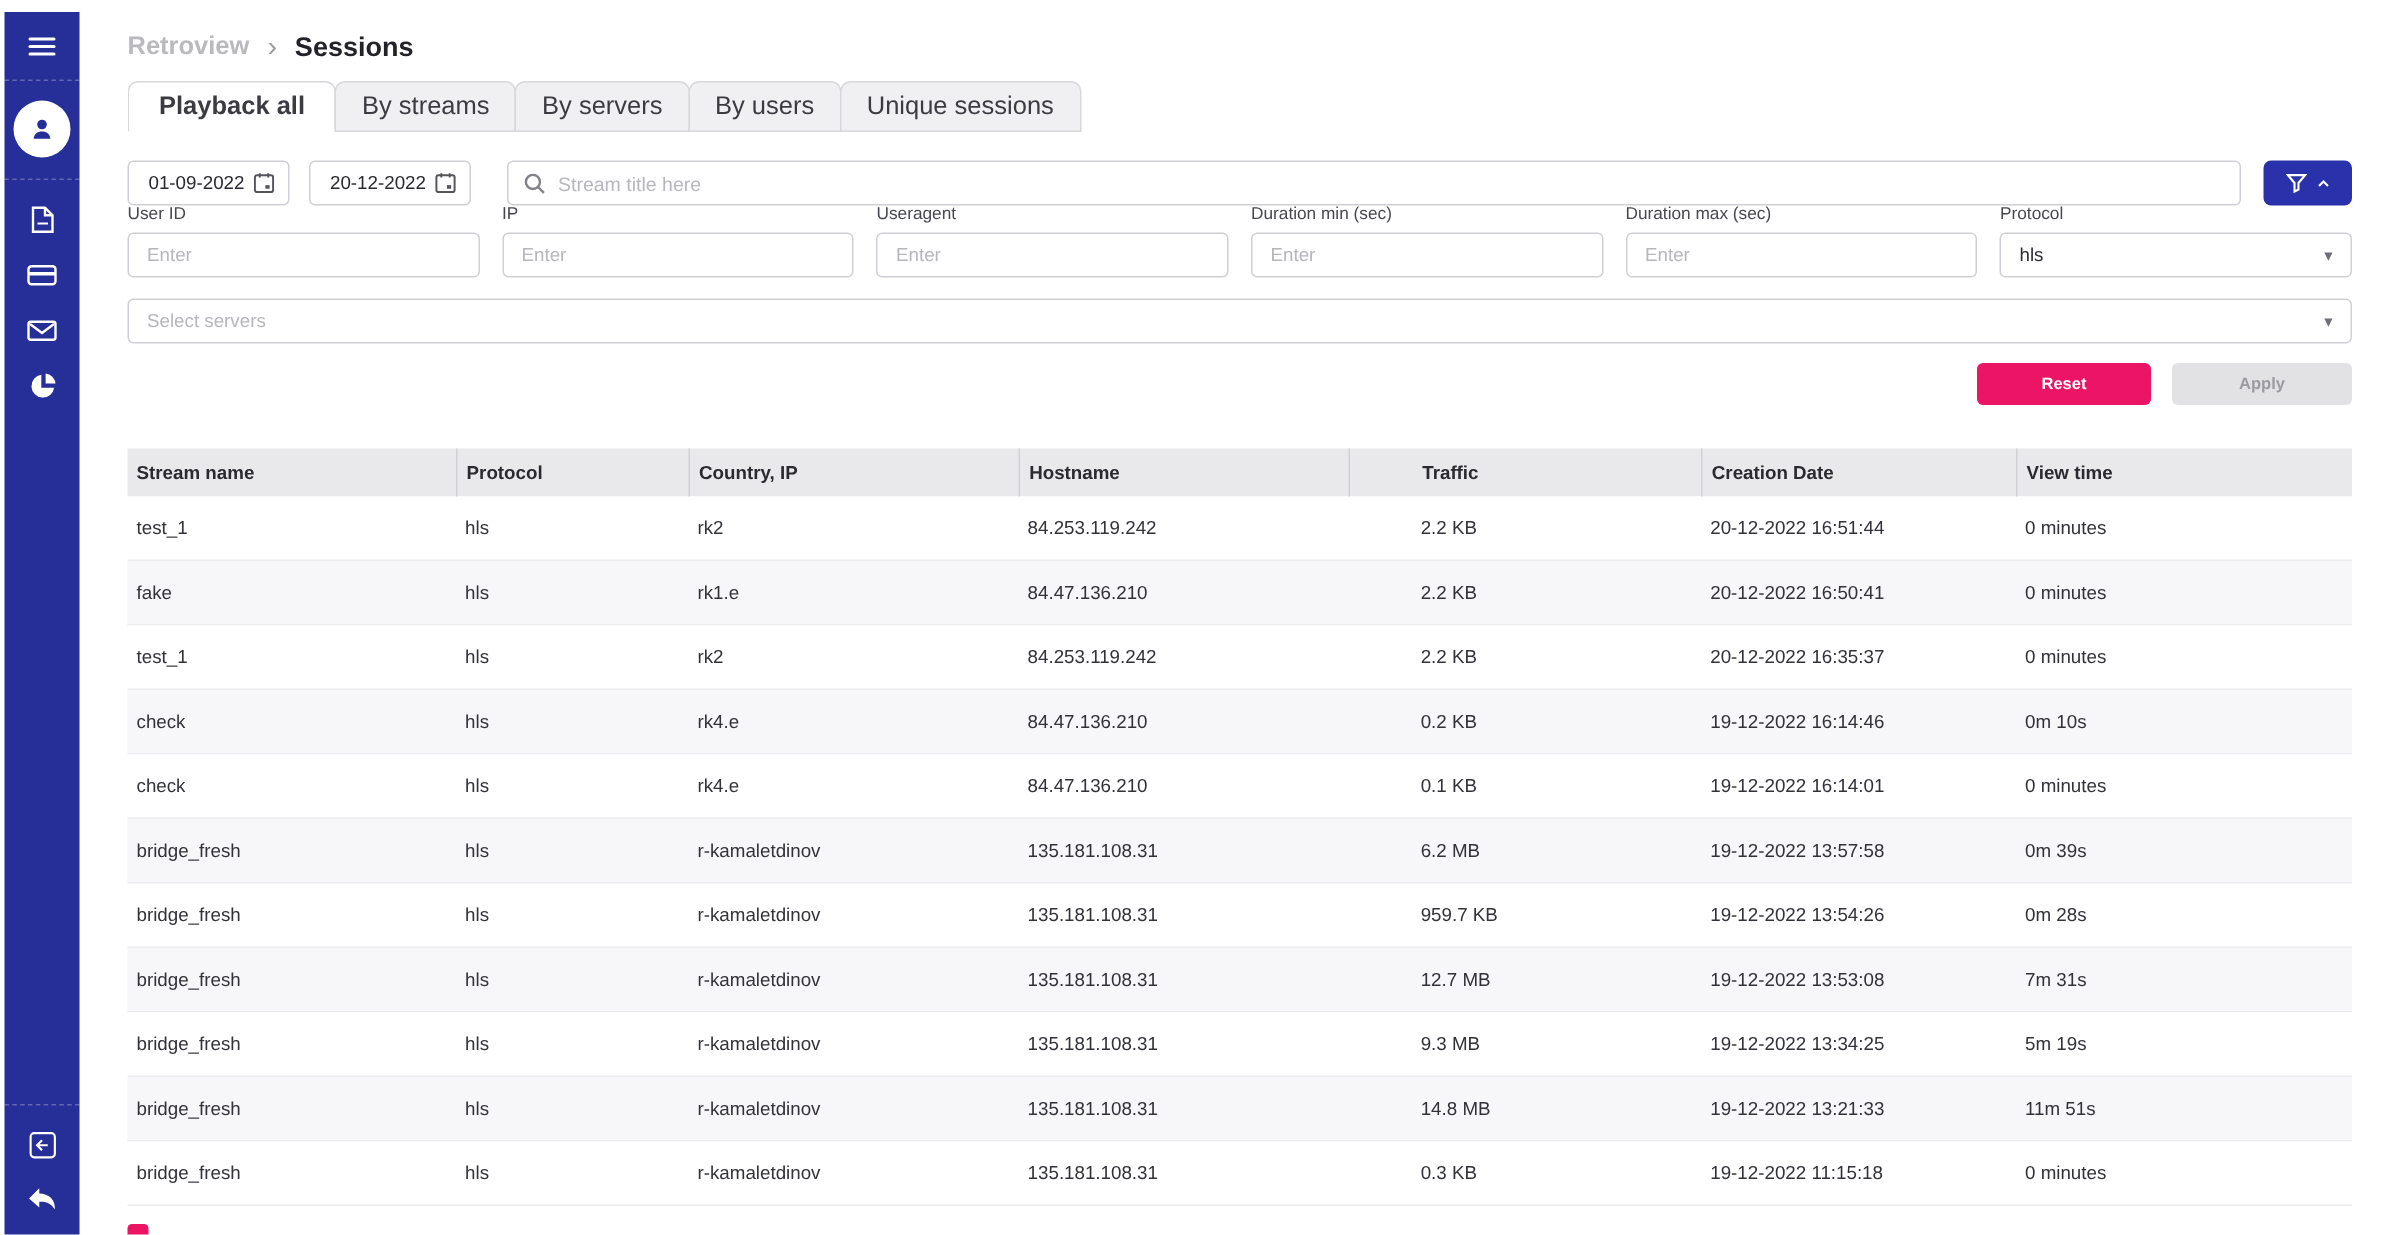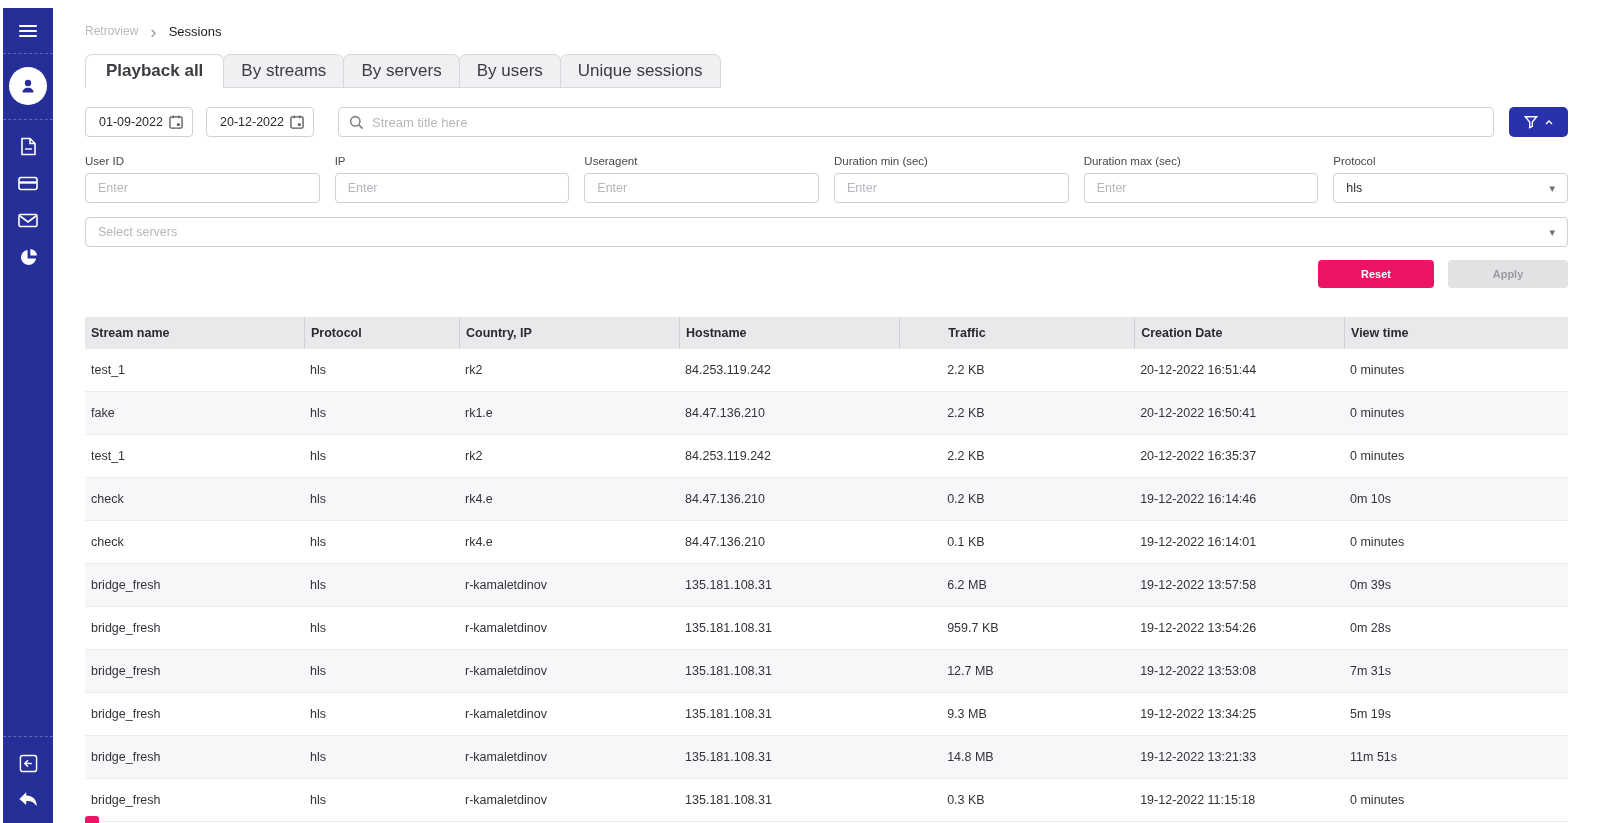--- a/index.html
+++ b/index.html
@@ -21,61 +21,61 @@
     display:flex;align-items:center;justify-content:center;}
   .navicons{margin-top:16px;display:flex;flex-direction:column;gap:17px;align-items:center;}
   .sb-icon{width:20px;height:20px;display:flex;align-items:center;justify-content:center;cursor:pointer;}
   .sb-bottom{margin-top:auto;width:100%;display:flex;flex-direction:column;align-items:center;}
   .sb-bottom .sb-icon{margin-top:16px;}
   .sb-bottom .sb-dash{margin-top:0;}
   .sb-pad{height:14px;}
   
   .main{position:absolute;left:53px;top:8px;width:1547px;height:815px;padding:10px 32px 0 32px;}
   .breadcrumb{display:flex;align-items:center;gap:12px;height:26px;}
-  .crumb-root{font-size:12px;font-weight:400;color:var(--crumb);}
+  .crumb-root{font-size:17px;font-weight:700;color:var(--crumb);}
   .crumb-sep{font-size:19px;color:#9a9aa0;line-height:17px;}
-  .crumb-current{font-size:13px;font-weight:400;color:#232228;}
+  .crumb-current{font-size:18px;font-weight:700;color:#232228;}
   
   .tabs{display:flex;margin-top:10px;}
   .tab{font-size:17px;color:#3c3b42;background:var(--tab-bg);border:1px solid var(--border);
     border-radius:7px 7px 0 0;padding:6px 17px;margin-right:-1px;cursor:pointer;white-space:nowrap;}
   .tab.active{background:#fff;font-weight:700;border-bottom-color:#fff;padding:6px 20px;}
   
   .frow1{display:flex;align-items:center;margin-top:19px;}
   .date-input{width:108px;height:30px;border:1px solid var(--input-border);border-radius:4px;
     display:flex;align-items:center;padding:0 9px 0 13px;margin-right:13px;cursor:pointer;}
   .date-input input{border:0;outline:0;width:70px;font-size:12.5px;color:var(--text);
     font-family:inherit;background:transparent;}
   .search-box{flex:1;height:30px;border:1px solid var(--input-border);border-radius:4px;
     display:flex;align-items:center;padding:0 10px;margin-left:11px;}
   .search-box input{border:0;outline:0;flex:1;font-size:13px;margin-left:8px;
     font-family:inherit;color:var(--text);}
   .filter-btn{width:59px;height:30px;margin-left:15px;background:var(--btn-blue);border:0;
     border-radius:5px;display:flex;align-items:center;justify-content:center;gap:7px;cursor:pointer;}
   
-  .ffields{display:grid;grid-template-columns:repeat(6,1fr);column-gap:15px;margin-top:18px;}
+  .ffields{display:grid;grid-template-columns:repeat(6,1fr);column-gap:15px;margin-top:0;}
   .field-label{font-size:11.5px;color:var(--muted);margin-bottom:6px;}
   .tinput{width:100%;height:30px;border:1px solid var(--input-border);border-radius:4px;
     padding:0 12px;font-size:12.5px;font-family:inherit;color:var(--text);outline:0;}
   input::placeholder{color:var(--placeholder);}
   .select{width:100%;height:30px;border:1px solid var(--input-border);border-radius:4px;
     display:flex;align-items:center;padding:0 12px;cursor:pointer;background:#fff;}
   .select .select-value{flex:1;font-size:12.5px;color:var(--text);}
   .select .select-value.ph{color:var(--placeholder);}
   .select .caret{color:#6e6e76;font-size:11px;}
   .servers-row{margin-top:14px;}
   
   .actions{display:flex;justify-content:flex-end;gap:14px;margin-top:13px;}
   .btn{height:28px;border:0;border-radius:4px;font-size:11px;font-weight:700;
     font-family:inherit;cursor:pointer;}
   .btn-reset{width:116px;background:var(--pink);color:#fff;}
   .btn-apply{width:120px;background:#e2e2e5;color:#9a9aa0;cursor:default;}
   
   .table{margin-top:29px;width:100%;}
-  .thead{display:flex;background:var(--header-bg);height:32px;align-items:stretch;}
+  .thead{display:flex;background:var(--header-bg);height:32px;align-items:stretch;justify-content:center;}
   .th{font-size:12.5px;font-weight:700;color:#2a2a30;display:flex;align-items:center;
     padding-left:6px;border-left:1px solid #d0d0d5;cursor:pointer;}
   .th:first-child{border-left:0;}
   .tr{display:flex;height:43px;border-bottom:1px solid var(--row-line);background:#fff;cursor:pointer;}
   .tr.alt{background:var(--row-alt);}
   .td{font-size:12.5px;color:#333239;display:flex;align-items:center;padding-left:6px;
     white-space:nowrap;overflow:hidden;}
   .col0{width:14.77%;} .col1{width:10.45%;} .col2{width:14.84%;} .col3{width:14.84%;}
   .col4{width:15.85%;padding-left:48px;} .col5{width:14.15%;} .col6{width:15.1%;}
   

